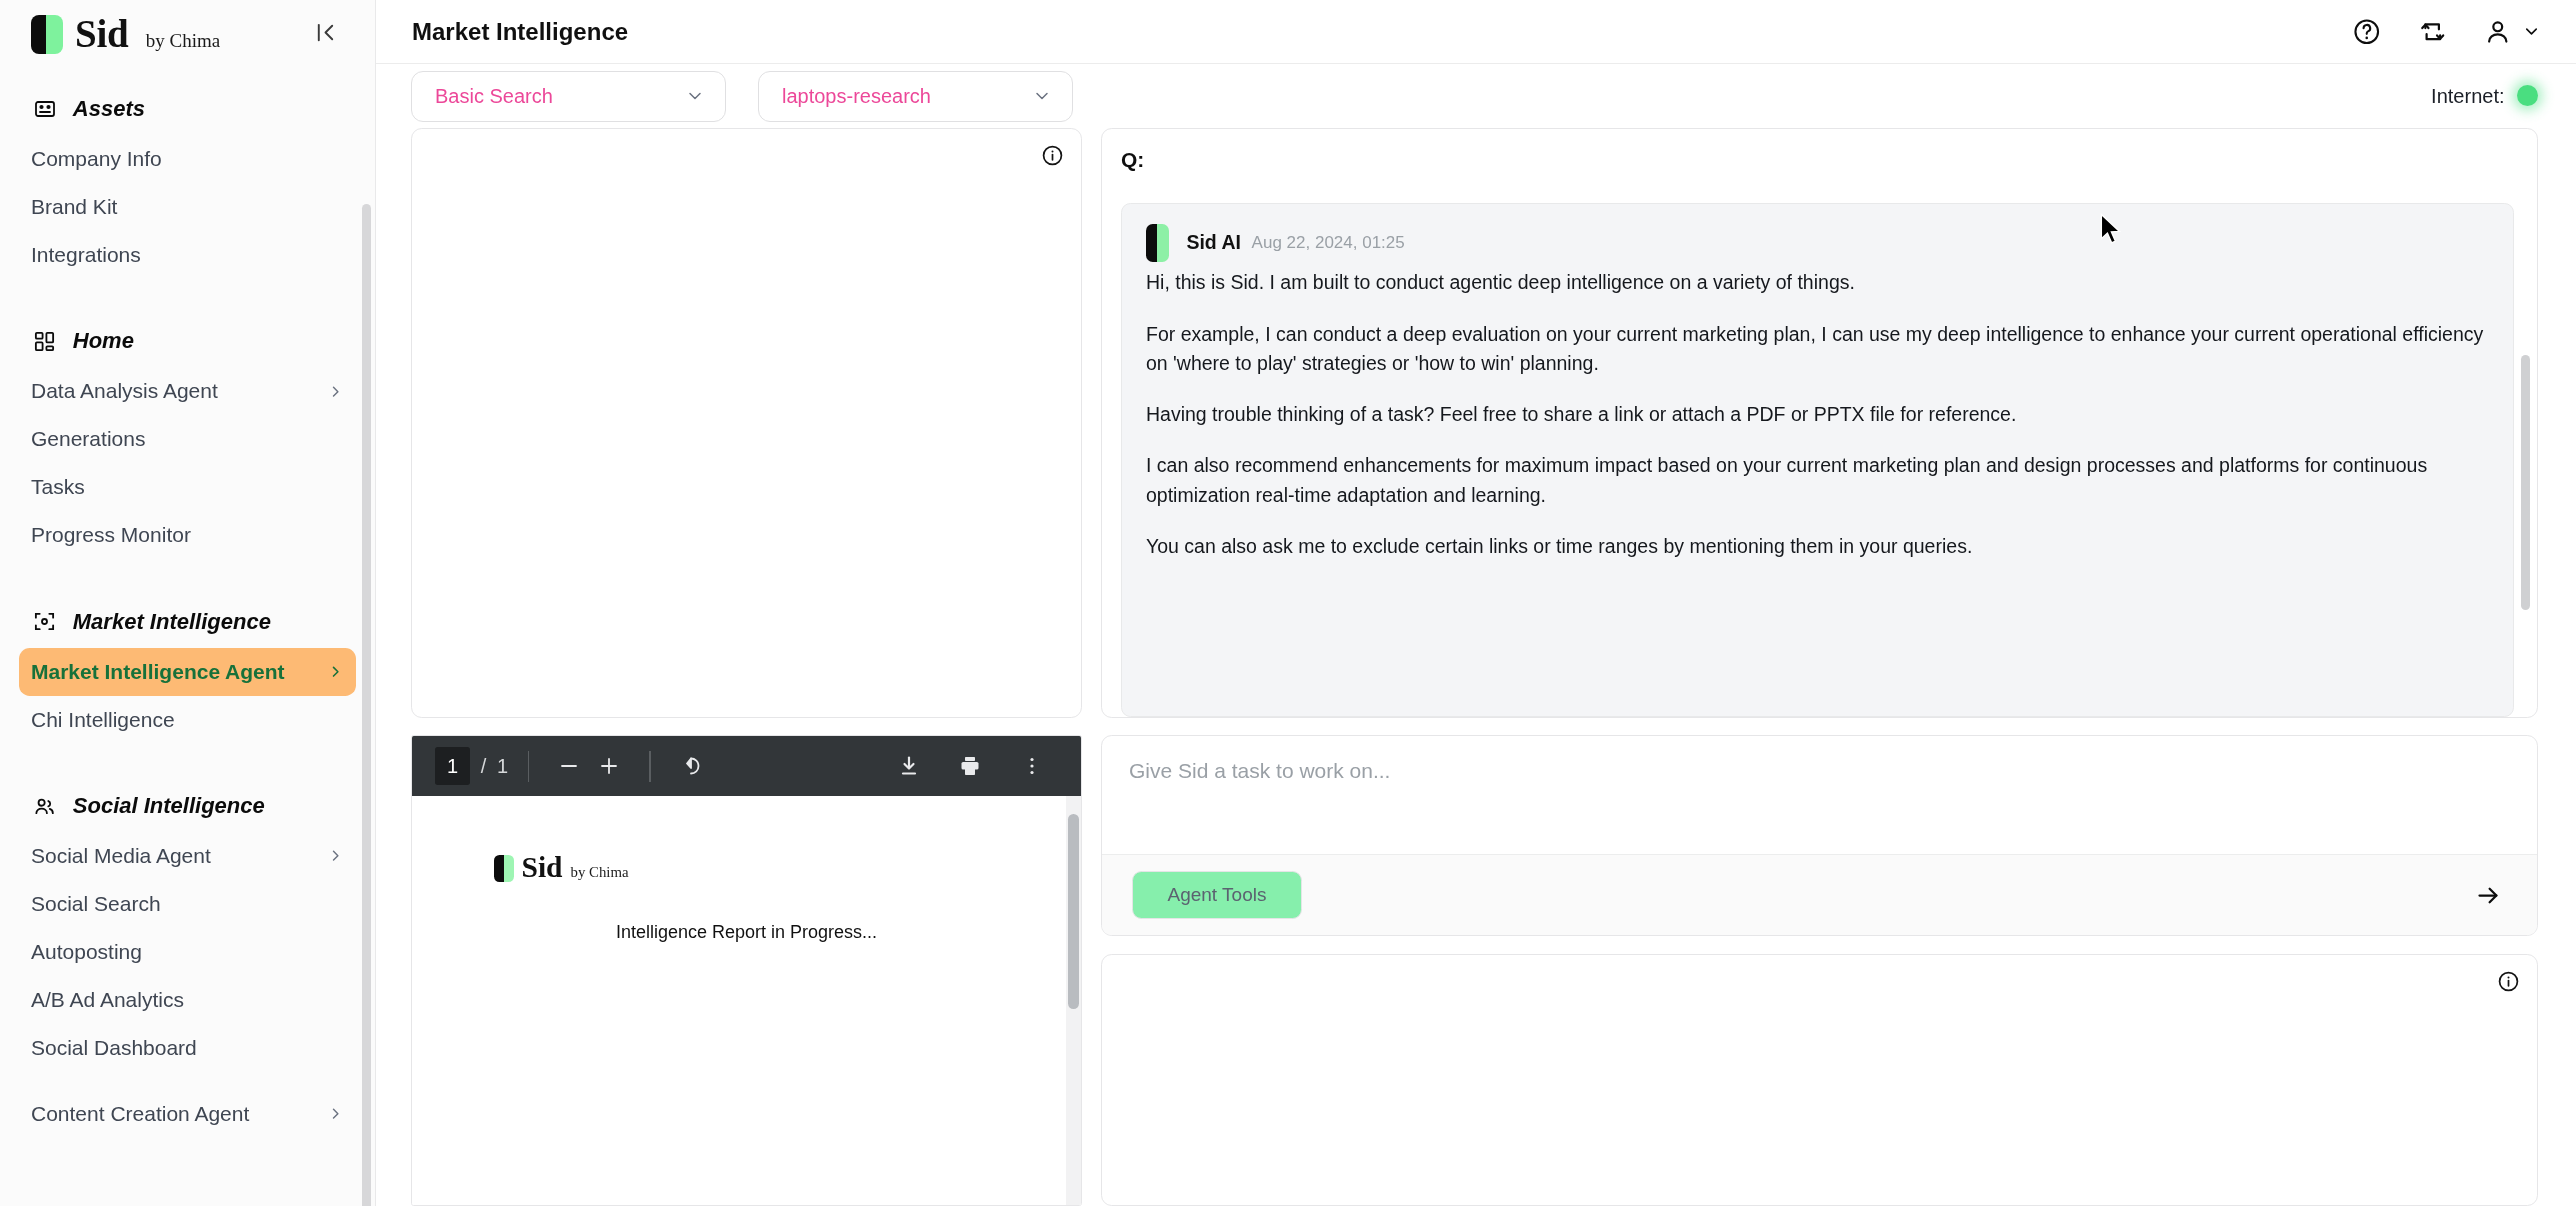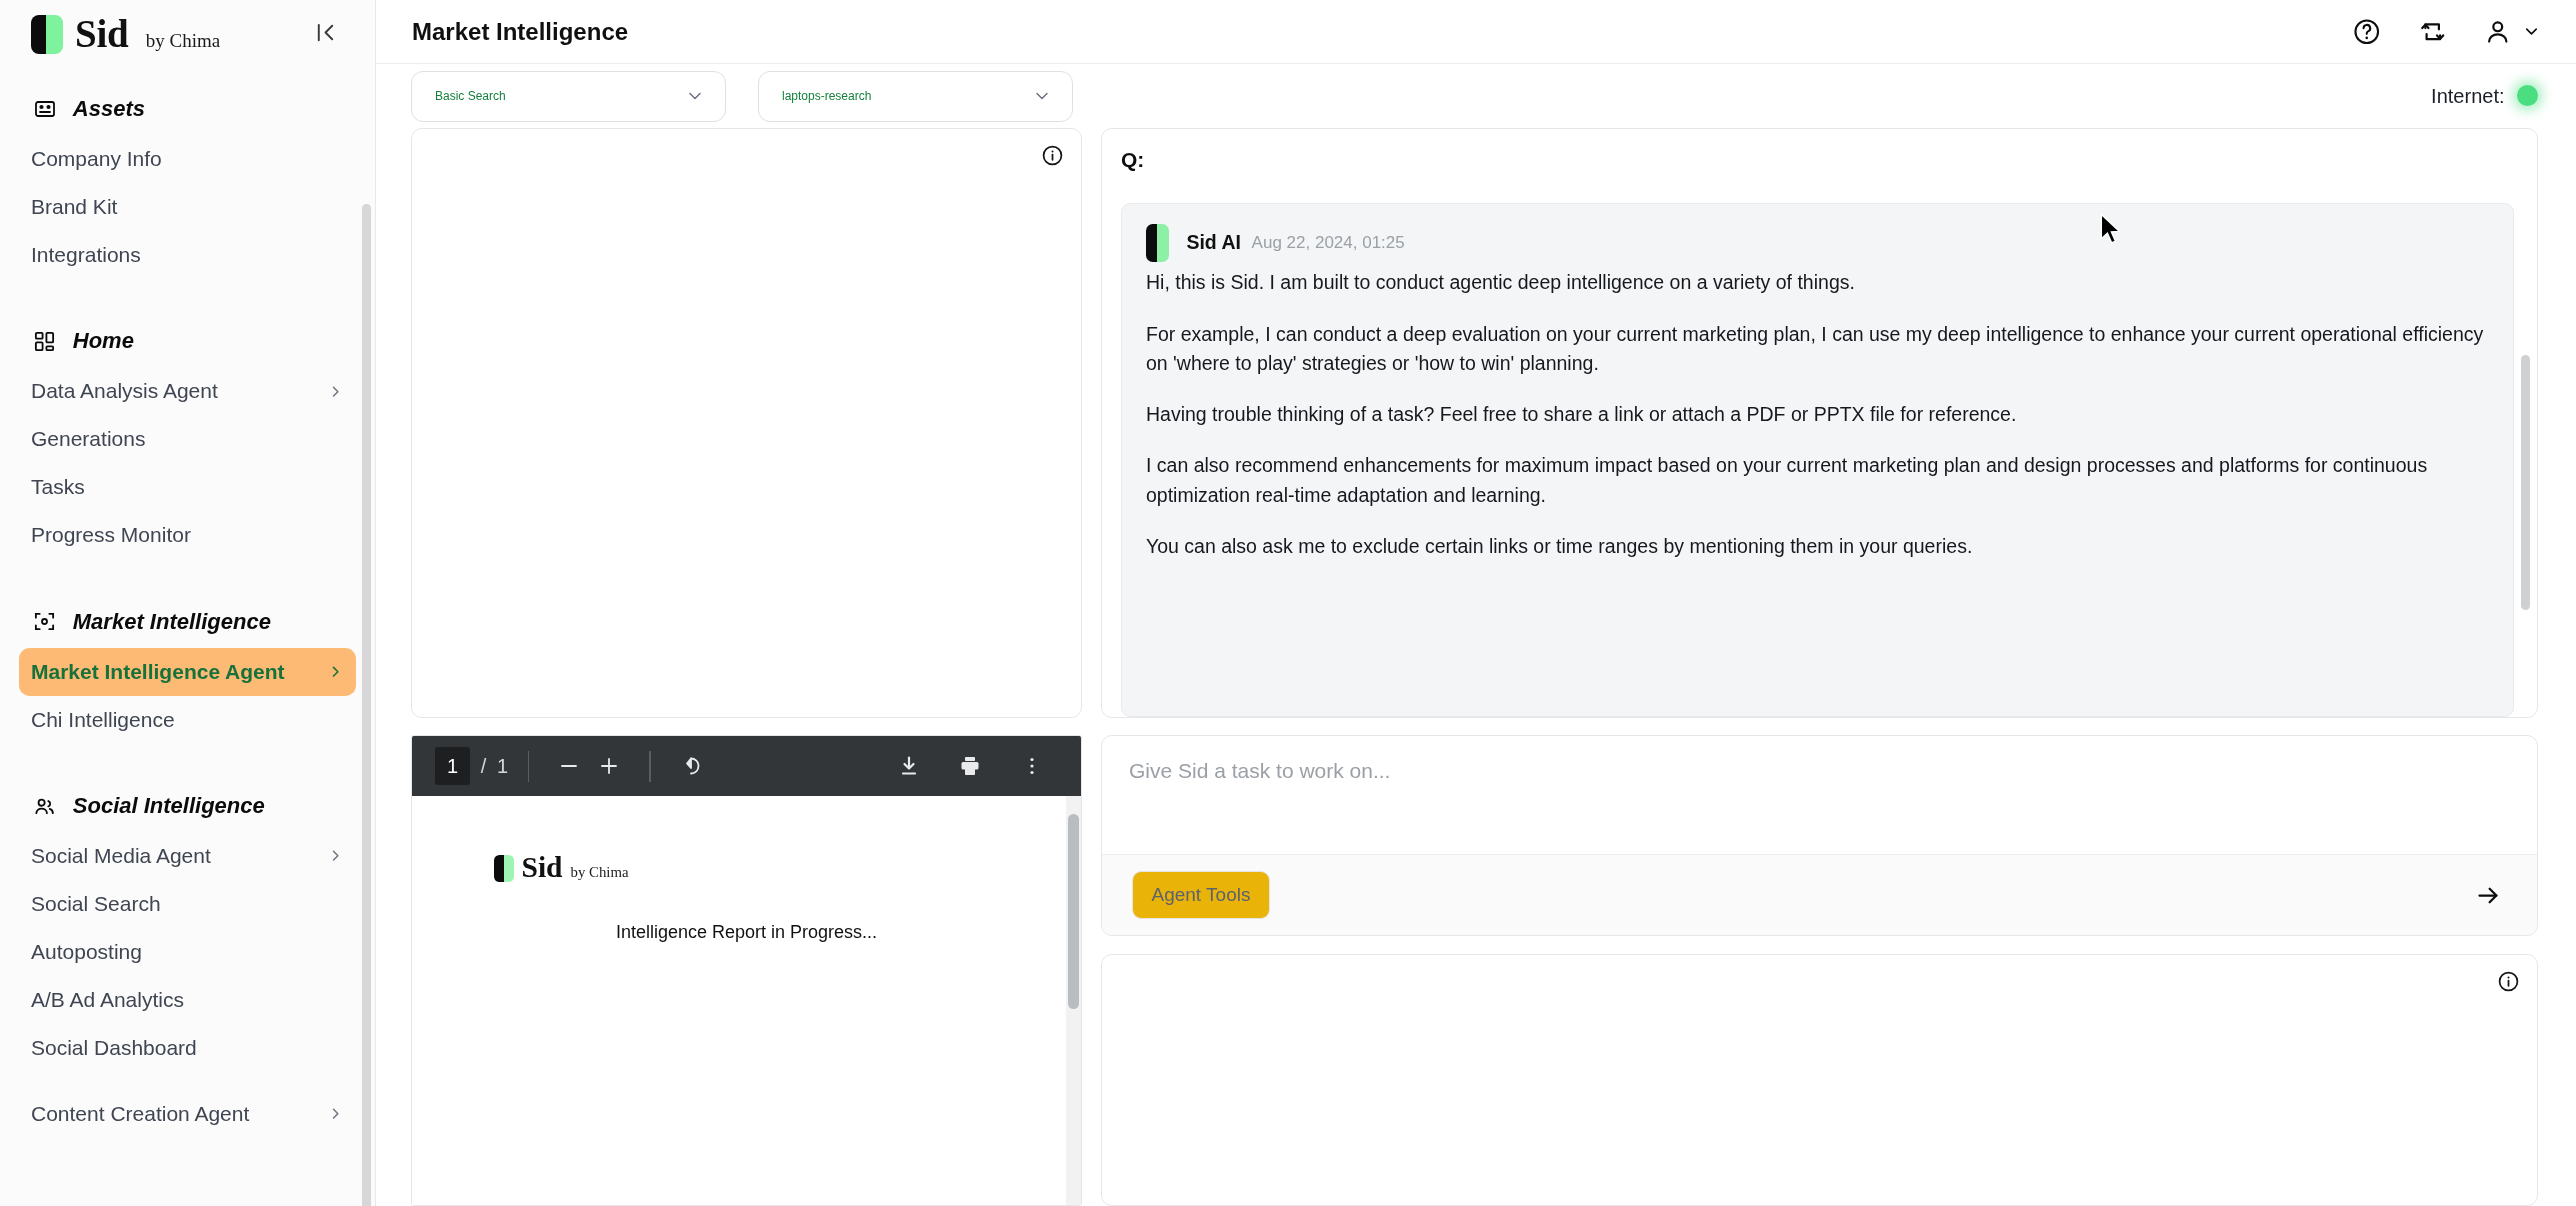--- a/index.html
+++ b/index.html
@@ -93,21 +93,21 @@
   .toolbar {
     height: 64px; display: flex; align-items: center; justify-content: space-between;
     padding: 0 38px 0 35px; background: #fff;
   }
   .selects { display: flex; gap: 32px; }
   .select {
     width: 315px; height: 51px; border: 1.3px solid #e0e0e2; border-radius: 12px;
     background: #fff; display: flex; align-items: center; justify-content: space-between;
     padding: 0 20px 0 23px; cursor: pointer;
   }
-  .select .sv { font-size: 12px; color: #15803d; }
+  .select .sv { font-size: 20px; color: #ec4899; }
   .select .sc { color: #6b7280; display: flex; }
   .internet { display: flex; gap: 12px; }
   .internet .ilbl { font-size: 20px; color: #1b1f27; }
   .dot {
     width: 21.5px; height: 21.5px; border-radius: 50%;
     background: #4ade80; box-shadow: 0 0 12px 4.7px rgba(74,222,128,0.45);
   }
 
   .content { flex: 1; display: flex; gap: 0; padding: 0 38px 0 35px; min-height: 0; }
 
@@ -178,22 +178,22 @@
     border: 1.3px solid #e6e6e8; border-radius: 10.7px; background: #fff;
     display: flex; flex-direction: column; height: 201px; overflow: hidden;
   }
   .composer-input { flex: 1; padding: 23px 27px 0 27px; }
   .composer-input .ph { font-size: 21px; color: #9aa0a6; }
   .composer-bar {
     height: 81px; border-top: 1.3px solid #eceded; background: #fafafa;
     display: flex; align-items: center; justify-content: space-between; padding: 0 35px 0 29.5px;
   }
   .agent-tools {
-    border: 1.3px solid #e4e5e6; border-radius: 9.4px; background: #eab308;
-    padding: 12px 19px; font-size: 19px; color: #5b6270; cursor: pointer;
+    border: 1.3px solid #e4e5e6; border-radius: 9.4px; background: #86efac;
+    padding: 12px 35px; font-size: 19px; color: #5b6270; cursor: pointer;
   }
   .send-btn { color: #0c0c0c; cursor: pointer; display: flex; }
 
   .bottom-panel {
     flex: 1; border: 1.3px solid #e6e6e8; border-radius: 10.7px; background: #fff;
     position: relative; margin-top: 17.4px;
   }
 
   .cursor { position: absolute; left: 2100px; top: 213px; pointer-events: none; z-index: 50; }
 </style>

